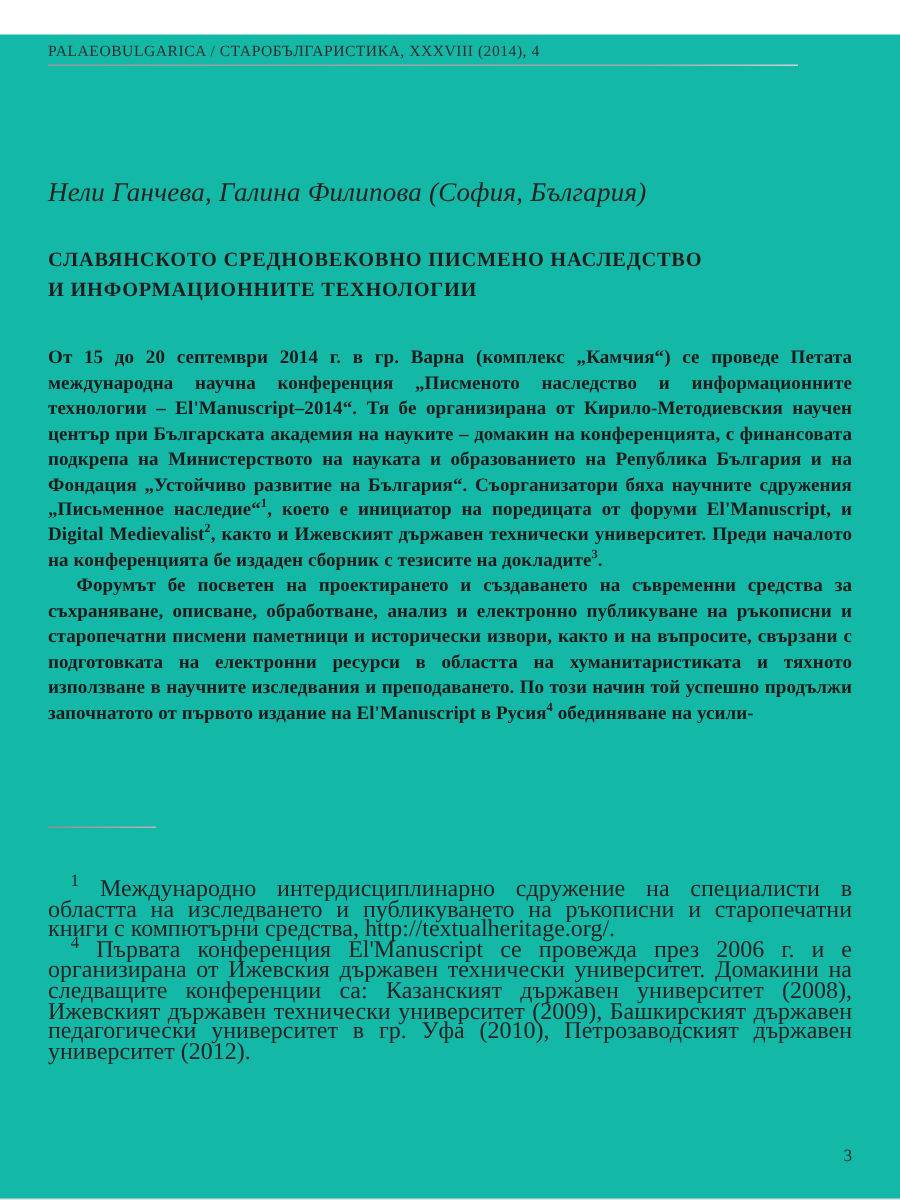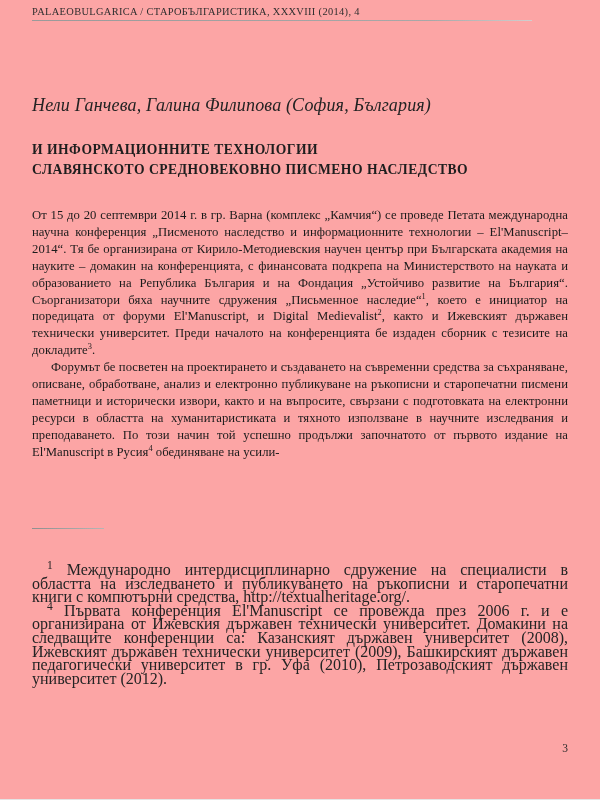--- a/index.html
+++ b/index.html
@@ -13,21 +13,22 @@
     overflow: hidden;
     position: relative;
     font-family: "Liberation Serif", "DejaVu Serif", serif;
     color: #1c1c1c;
     -webkit-font-smoothing: antialiased;
   }
 
   .page {
     position: absolute;
     inset: 0;
-    background: #fca5a5;
+    background: #14b8a6;
+    margin-top: 23px;
   }
 
   
   .running-head {
     position: absolute;
     left: 32px;
     top: 6px;
     width: 536px;
   }
   .running-head-text {
@@ -72,21 +73,21 @@
     position: absolute;
     left: 32px;
     top: 207px;
     width: 536px;
     font-size: 12.7px;
     line-height: 16.9px;
     text-align: justify;
     color: #1b1b1b;
     letter-spacing: 0.05px;
   }
-  .body-text p { margin: 0; }
+  .body-text p { margin: 0; font-weight: bold; }
   .body-text p.indent { text-indent: 19px; }
   sup {
     font-size: 0.66em;
     vertical-align: super;
     line-height: 0;
   }
 
   
   .fn-rule {
     position: absolute;
@@ -139,22 +140,22 @@
 <div class="page">
 
   <div class="running-head">
     <div class="running-head-text">PALAEOBULGARICA / СТАРОБЪЛГАРИСТИКА, XXXVIII (2014), 4</div>
     <div class="running-head-rule"></div>
   </div>
 
   <div class="authors">Нели Ганчева, Галина Филипова (София, България)</div>
 
   <h1 class="title">
+    <span class="title-line">СЛАВЯНСКОТО СРЕДНОВЕКОВНО ПИСМЕНО НАСЛЕДСТВО</span>
     <span class="title-line">И ИНФОРМАЦИОННИТЕ ТЕХНОЛОГИИ</span>
-    <span class="title-line">СЛАВЯНСКОТО СРЕДНОВЕКОВНО ПИСМЕНО НАСЛЕДСТВО</span>
   </h1>
 
   <div class="body-text">
     <p><span>От 15 до 20 септември 2014 г. в гр. Варна (комплекс „Камчия“) се проведе Петата международна научна конференция „Писменото наследство и информационните технологии – El'Manuscript–2014“. Тя бе организирана от Кирило-Методиевския научен център при Българската академия на науките – домакин на конференцията, с финансовата подкрепа на Министерството на науката и образованието на Република България и на Фондация „Устойчиво развитие на България“. Съорганизатори бяха научните сдружения „Письменное наследие“</span><sup>1</sup><span>, което е инициатор на поредицата от форуми El'Manuscript, и Digital Medievalist</span><sup>2</sup><span>, както и Ижевският държавен технически университет. Преди началото на конференцията бе издаден сборник с тезисите на докладите</span><sup>3</sup><span>.</span></p>
 
     <p class="indent"><span>Форумът бе посветен на проектирането и създаването на съвременни средства за съхраняване, описване, обработване, анализ и електронно публикуване на ръкописни и старопечатни писмени паметници и исторически извори, както и на въпросите, свързани с подготовката на електронни ресурси в областта на хуманитаристиката и тяхното използване в научните изследвания и преподаването. По този начин той успешно продължи започнатото от първото издание на El'Manuscript в Русия</span><sup>4</sup><span> обединяване на усили-</span></p>
   </div>
 
   <div class="fn-rule"></div>
 

